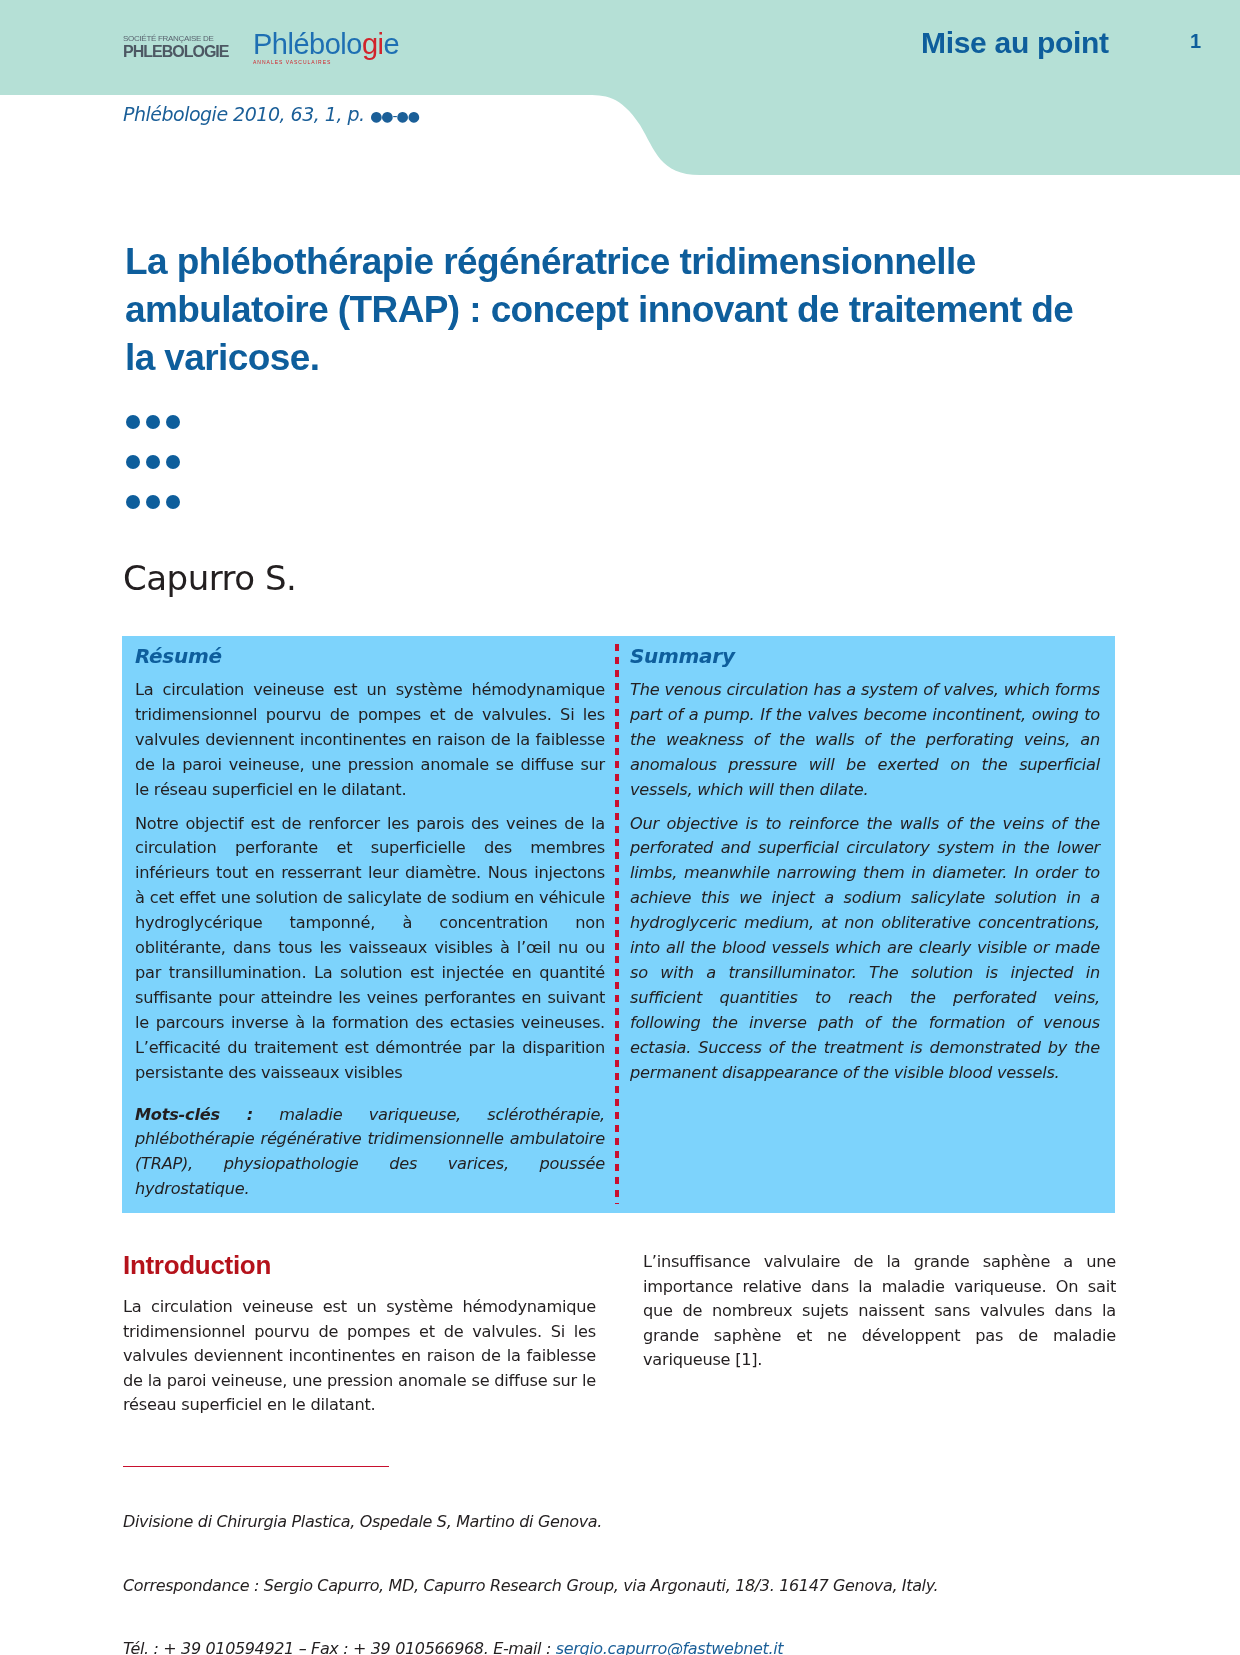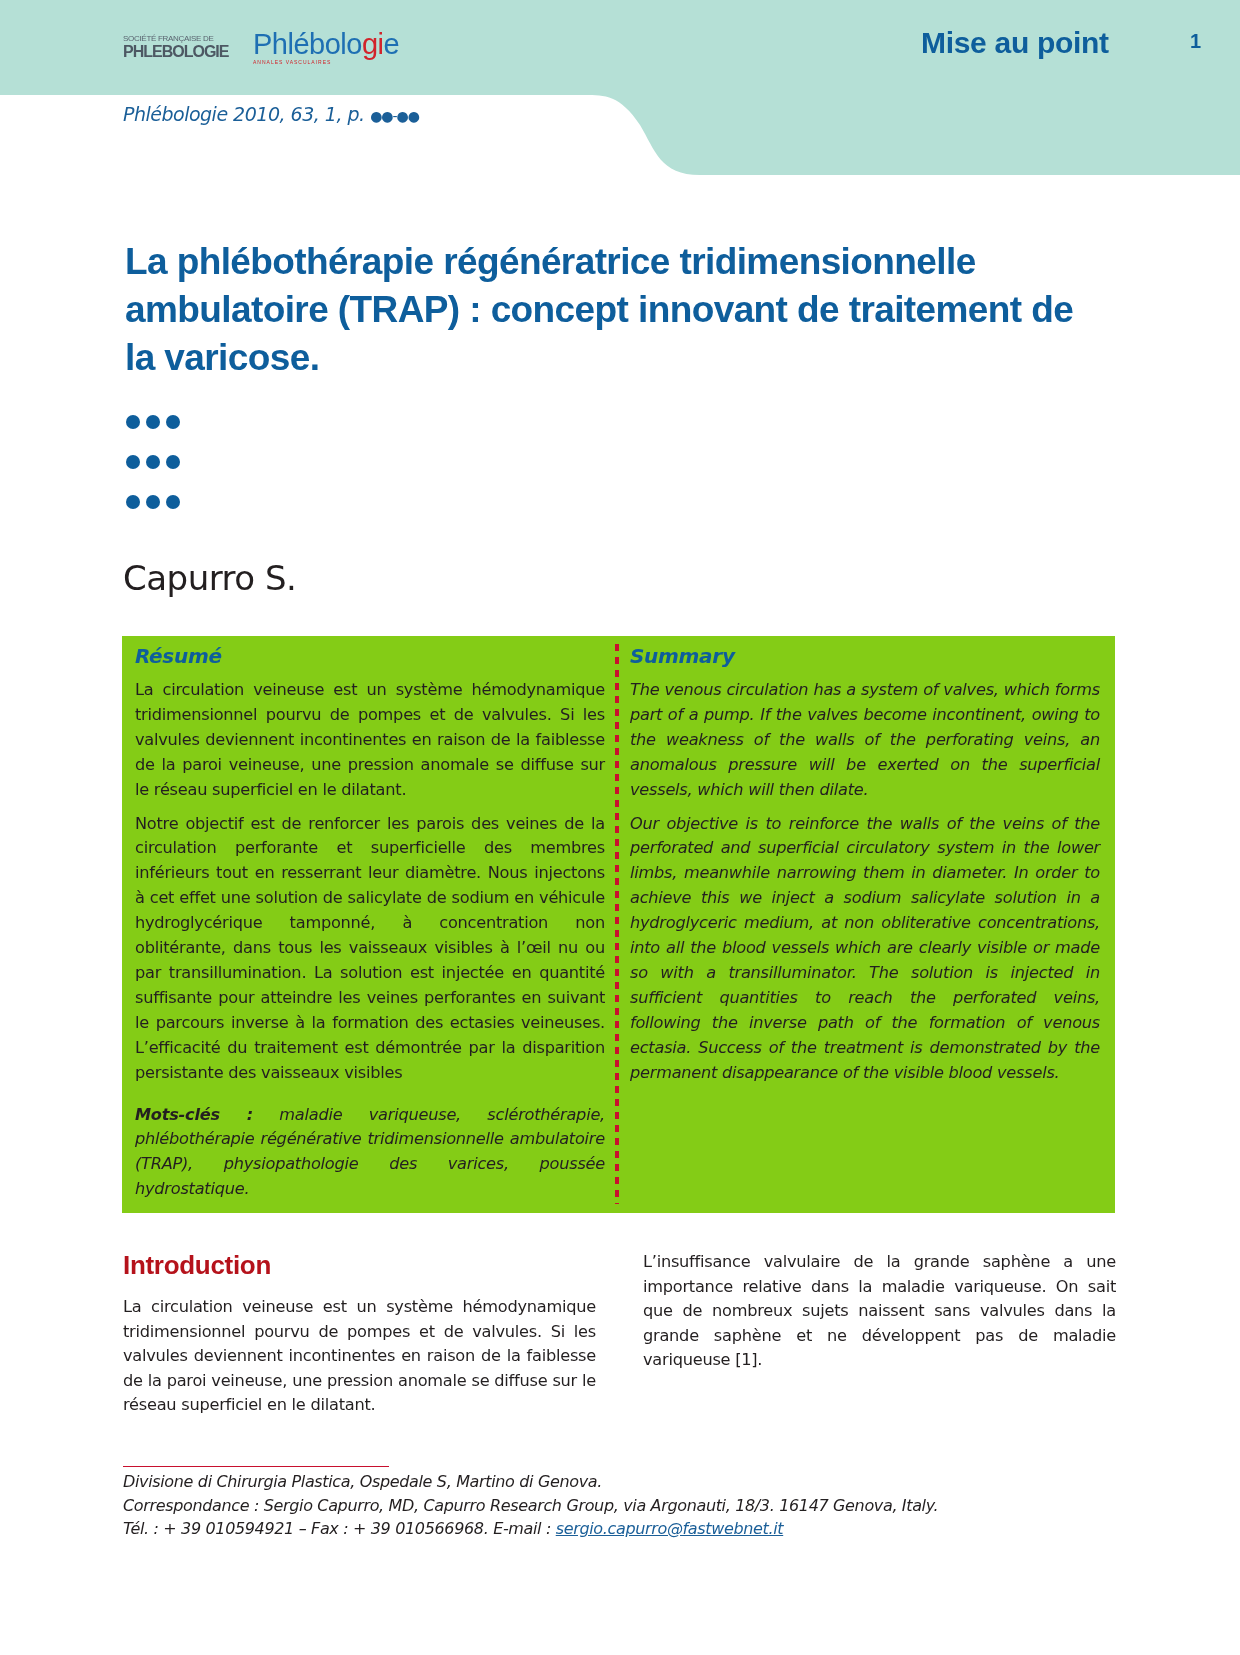--- a/index.html
+++ b/index.html
@@ -22,42 +22,42 @@
   .citation .dots { font-style:normal; font-size:14px; letter-spacing:-1px; }
 
   .title { position:absolute; left:123px; top:236px; width:960px; margin:2px;
     font-family:"Liberation Sans", sans-serif; font-weight:bold; font-size:37px; line-height:48px;
     color:#0e5e9c; letter-spacing:-0.6px; }
   .dots-block { position:absolute; left:126px; top:415px; }
   .dots-row { display:flex; gap:6px; margin-bottom:26px; }
   .dot { width:14px; height:14px; border-radius:50%; background:#0e5e9c; }
   .author { position:absolute; left:123px; top:558px; margin:0; font-family:"DejaVu Sans", sans-serif; font-weight:normal; font-size:34px; color:#231f20; letter-spacing:-0.5px; }
 
-  .abstract-box { position:absolute; left:122px; top:636px; width:993px; height:577px; background:#84cc16; }
+  .abstract-box { position:absolute; left:122px; top:636px; width:993px; height:577px; background:#7dd3fc; }
   .abstract-col { position:absolute; top:0; width:470px; }
   .abstract-col.left { left:13px; }
   .abstract-col.right { left:508px; }
   .divider { position:absolute; left:493px; top:8px; height:560px; width:4px;
     background:repeating-linear-gradient(to bottom, #c8102e 0 7px, transparent 7px 13px); }
   .abs-head { margin:8px 0 10px 0; font-family:"DejaVu Sans", sans-serif; font-weight:bold; font-style:italic; font-size:20px; color:#0e5e9c; letter-spacing:-0.3px; }
   .abs-p { margin:0 0 9px 0; font-size:16.2px; line-height:24.9px; text-align:justify; color:#231f20; letter-spacing:-0.25px; }
   .abs-p.it { font-style:italic; }
   .kw { margin-top:17px; }
   .kw b { font-weight:bold; }
   .kw .kwlabel-it { font-weight:bold; font-style:italic; }
 
   .intro-col { position:absolute; left:123px; top:1250px; width:473px; }
   .sec-col { position:absolute; left:643px; top:1250px; width:473px; }
   .h-intro { margin:0 0 14px 0; font-family:"Liberation Sans", sans-serif; font-weight:bold; font-size:26px; color:#b5121b; letter-spacing:-0.3px; }
   .h-sec { margin:7px 0 28px 0; font-family:"Liberation Sans", sans-serif; font-weight:bold; font-size:17.5px; color:#0e5e9c; letter-spacing:-0.3px; }
   .body-p { margin:0; font-size:16.2px; line-height:24.5px; text-align:justify; letter-spacing:-0.25px; }
 
   .footnote-rule { position:absolute; left:123px; top:1466px; width:266px; height:1px; background:#c8102e; }
   .footnotes { position:absolute; left:123px; top:1470px; width:1000px; font-style:italic; font-size:16px; line-height:23.5px; color:#231f20; letter-spacing:-0.35px; }
-  .footnotes div { white-space:nowrap; }
+  .footnotes div { white-space:nowrap;margin-top:40px; }
   .footnotes a { color:#1b5f98; text-decoration:underline; }
   .footnotes .accepted { color:#b5121b; }
 </style>
 </head>
 <body>
 
 <svg class="header-band" viewBox="0 0 1240 175" width="1240" height="175">
   <path d="M0 0 H1240 V175 H700 C660 175 655 150 640 125 C620 95 605 95 585 95 H0 Z" fill="#b5e0d6"></path>
 </svg>
 

